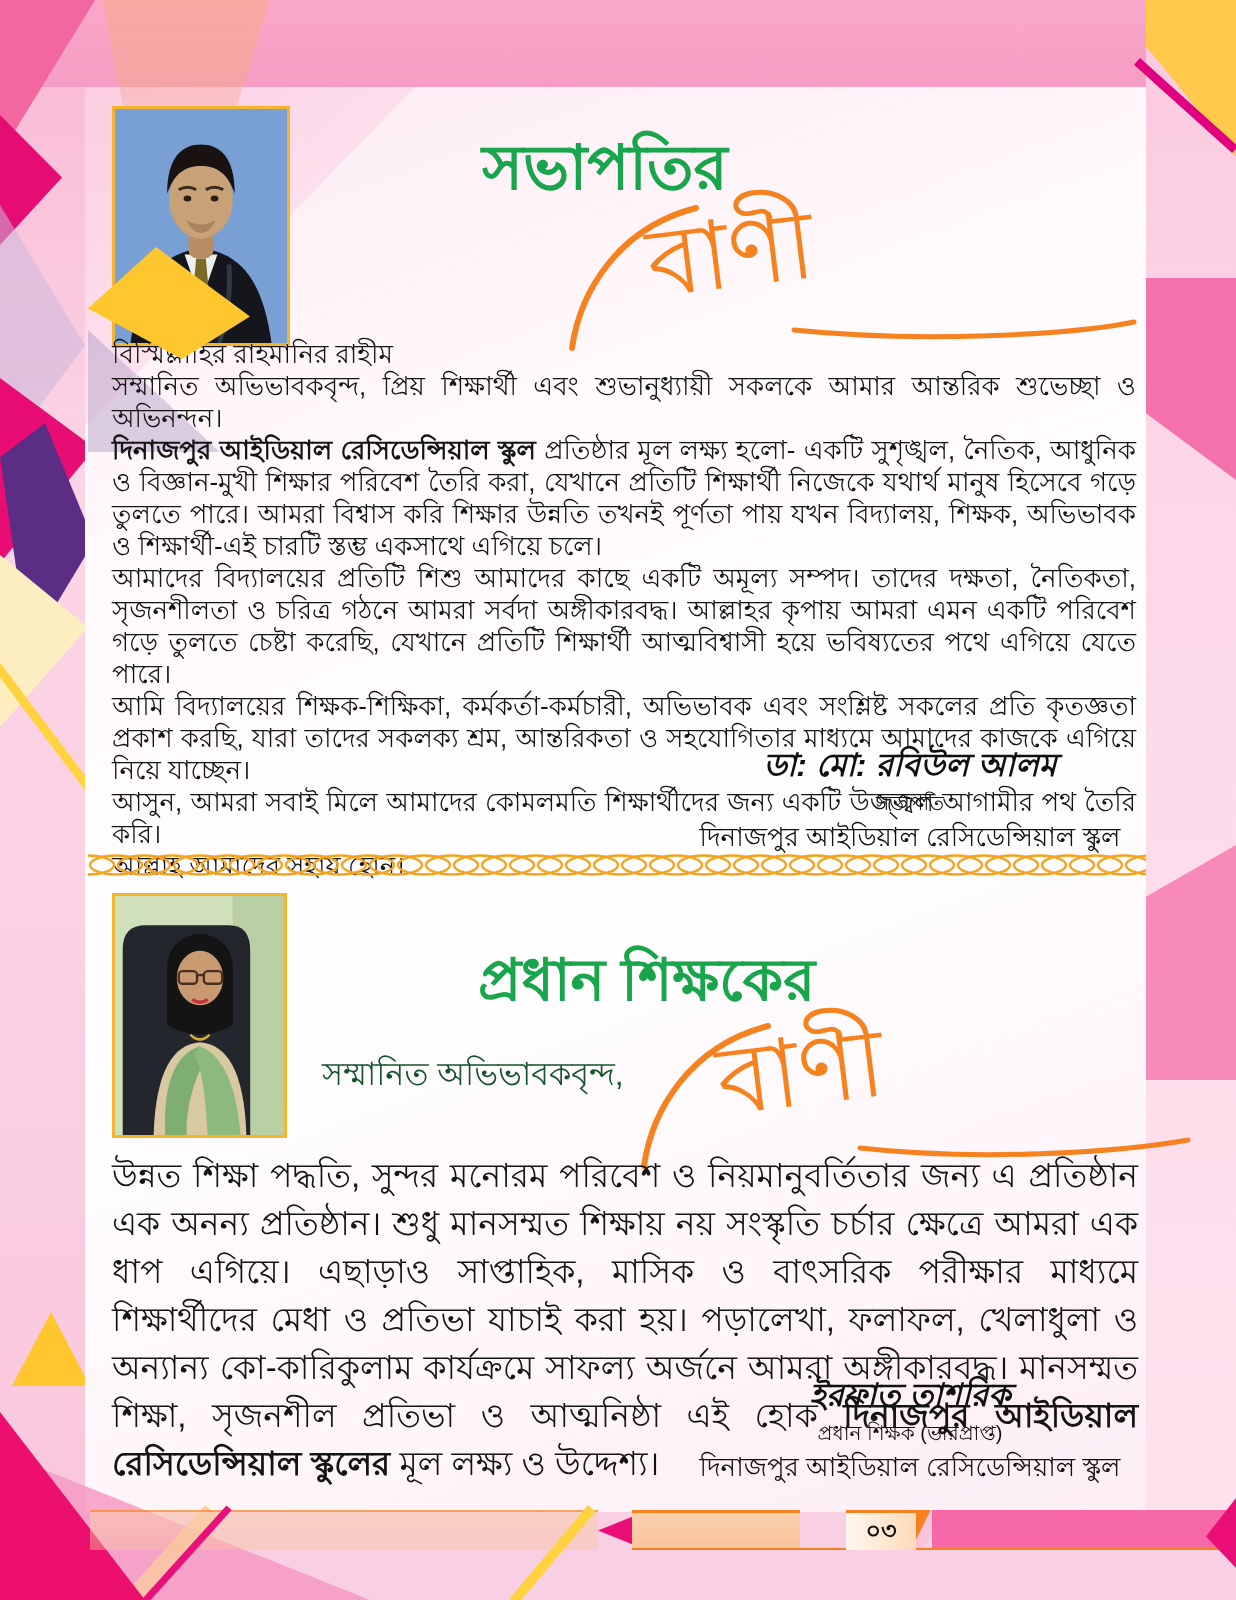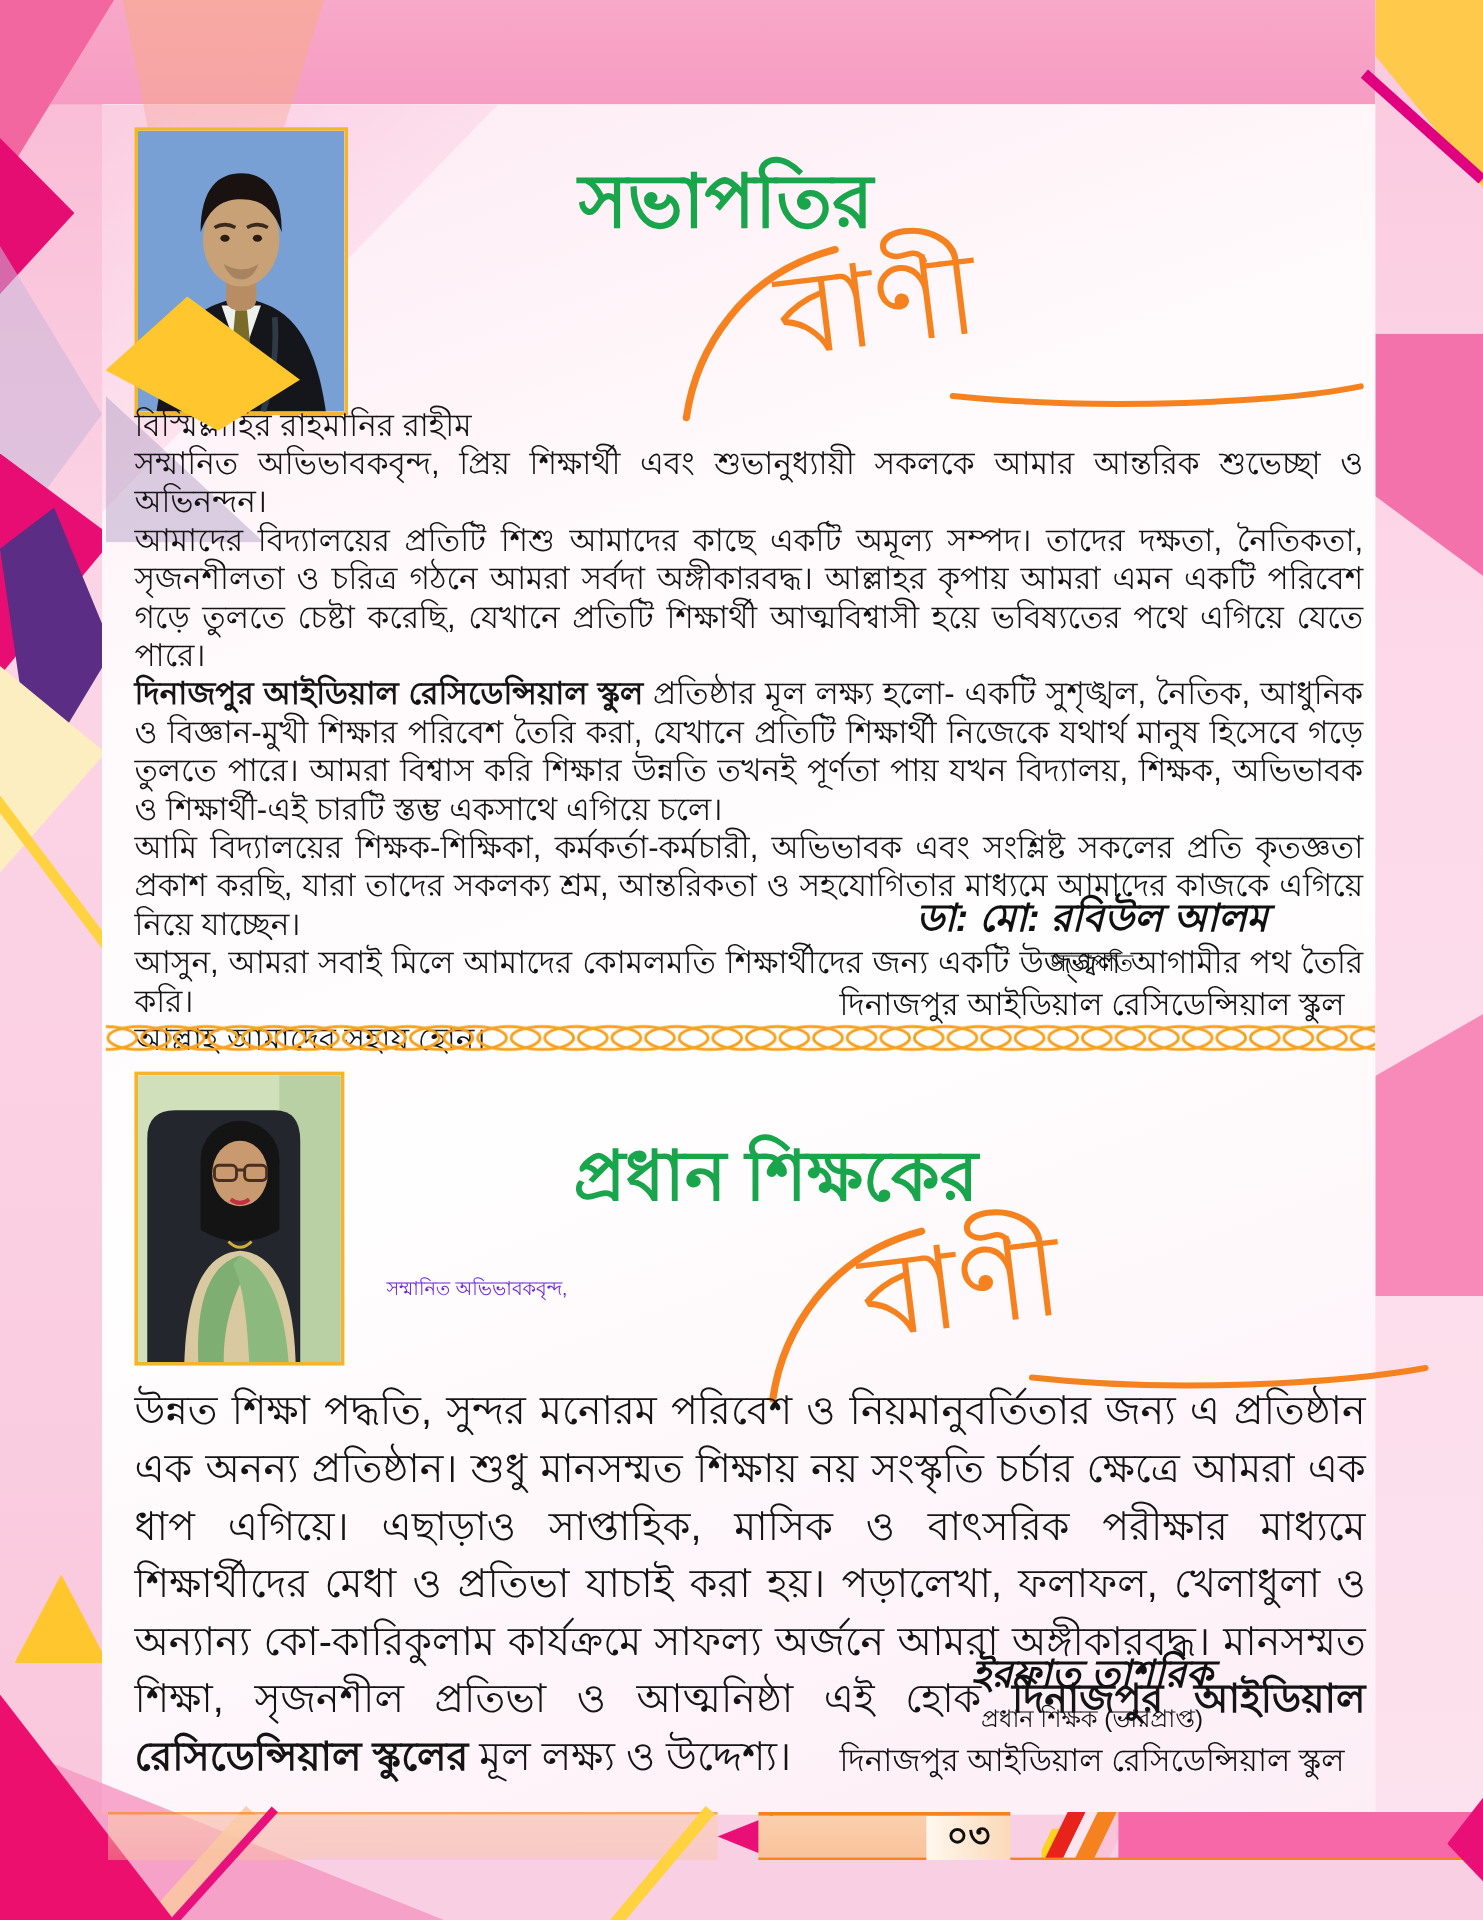--- a/index.html
+++ b/index.html
@@ -58,35 +58,35 @@
   .title-orange{position:absolute;color:#f5821f;z-index:4;white-space:nowrap;font-size:96px;transform:rotate(-7deg);font-weight:400;}
   .t1o{left:648px;top:180px;}
   .t2o{left:718px;top:998px;}
   .flourish{position:absolute;z-index:4;}
 
   
   .bodytext{position:absolute;color:#141414;z-index:4;text-align:justify;}
   .bodytext p{margin:0;}
   .body1{left:112px;top:338px;width:1024px;font-size:26px;line-height:32px;}
   .body2{left:112px;top:1152px;width:1026px;font-size:33px;line-height:48px;}
-  .greet{position:absolute;left:322px;top:1056px;font-size:16px;line-height:37px;color:#6d28d9;z-index:4;}
+  .greet{position:absolute;left:322px;top:1056px;font-size:32px;line-height:37px;color:#14532d;z-index:4;}
   .sign{position:absolute;width:500px;text-align:center;color:#101010;z-index:4;}
   .sign1{left:660px;top:744px;}
   .sign2{left:660px;top:1374px;}
   .sign-name{font-size:32px;font-weight:700;line-height:42px;font-style:italic;}
   .sign-role{font-size:20px;line-height:34px;}
   .sign-org{font-size:26px;line-height:34px;}
 
   .divider{position:absolute;left:88px;top:852px;z-index:4;}
 
   
   .band-faint{left:90px;top:1510px;width:508px;height:40px;background:linear-gradient(180deg,rgba(251,208,173,.55),rgba(248,194,155,.4));border-top:2px solid rgba(245,130,32,.65);z-index:5;box-sizing:border-box;}
   .band-magenta-tri{left:598px;top:1512px;width:46px;height:37px;background:#ea0f77;clip-path:polygon(100% 0,100% 100%,0 50%);z-index:5;}
   .band-peach{left:632px;top:1510px;width:168px;height:40px;background:linear-gradient(180deg,#fbd0ad,#f8c29b);border-top:3px solid #f5821f;z-index:5;box-sizing:border-box;}
-  .pagenum-box{left:772px;top:1510px;width:70px;height:40px;background:linear-gradient(90deg,#fff8ef,#fbd9b8);border-top:3px solid #f5821f;z-index:6;box-sizing:border-box;display:flex;align-items:center;justify-content:center;font-size:28px;font-weight:700;color:#101010;}
+  .pagenum-box{left:846px;top:1510px;width:70px;height:40px;background:linear-gradient(90deg,#fff8ef,#fbd9b8);border-top:3px solid #f5821f;z-index:6;box-sizing:border-box;display:flex;align-items:center;justify-content:center;font-size:24px;font-weight:700;color:#101010;}
   .stripes{left:868px;top:1510px;width:76px;height:40px;overflow:hidden;z-index:5;}
   .stripe{position:absolute;top:-6px;height:52px;transform:skewX(-26deg);}
   .st-y{left:-4px;width:14px;background:#ffd21e;top:14px;}
   .st-r{left:12px;width:15px;background:#e8231c;}
   .st-w1{left:27px;width:10px;background:#fde6ef;}
   .st-o{left:37px;width:16px;background:#f5821f;}
   .st-p{left:53px;width:12px;background:#f9c3da;}
   .band-pink{left:932px;top:1510px;width:304px;height:40px;background:#f768a9;border-bottom:2px solid #f5821f;z-index:5;box-sizing:border-box;}
   .bb-orangeline{left:632px;top:1548px;width:604px;height:2px;background:#f5821f;z-index:5;}
   .bb-yellowstripe{left:588px;top:1505px;width:10px;height:125px;background:#ffd23f;transform:rotate(40deg);transform-origin:top left;z-index:5;}
@@ -151,22 +151,22 @@
   <svg class="flourish" style="left:556px;top:200px;" width="150" height="155">
     <path d="M140,8 C62,28 24,92 16,148" stroke="#f5821f" stroke-width="6" fill="none" stroke-linecap="round"></path>
   </svg>
   <svg class="flourish" style="left:790px;top:316px;" width="350" height="28">
     <path d="M4,14 C130,27 280,19 344,6" stroke="#f5821f" stroke-width="5" fill="none" stroke-linecap="round"></path>
   </svg>
 
   <div class="bodytext body1">
     <p>বিস্মিল্লাহির রাহমানির রাহীম</p>
     <p>সম্মানিত অভিভাবকবৃন্দ, প্রিয় শিক্ষার্থী এবং শুভানুধ্যায়ী সকলকে আমার আন্তরিক শুভেচ্ছা ও অভিনন্দন।</p>
+    <p><strong>দিনাজপুর আইডিয়াল রেসিডেন্সিয়াল স্কুল</strong><span> প্রতিষ্ঠার মূল লক্ষ্য হলো- একটি সুশৃঙ্খল, নৈতিক, আধুনিক ও বিজ্ঞান-মুখী শিক্ষার পরিবেশ তৈরি করা, যেখানে প্রতিটি শিক্ষার্থী নিজেকে যথার্থ মানুষ হিসেবে গড়ে তুলতে পারে। আমরা বিশ্বাস করি শিক্ষার উন্নতি তখনই পূর্ণতা পায় যখন বিদ্যালয়, শিক্ষক, অভিভাবক ও শিক্ষার্থী-এই চারটি স্তম্ভ একসাথে এগিয়ে চলে।</span></p>
     <p>আমাদের বিদ্যালয়ের প্রতিটি শিশু আমাদের কাছে একটি অমূল্য সম্পদ। তাদের দক্ষতা, নৈতিকতা, সৃজনশীলতা ও চরিত্র গঠনে আমরা সর্বদা অঙ্গীকারবদ্ধ। আল্লাহর কৃপায় আমরা এমন একটি পরিবেশ গড়ে তুলতে চেষ্টা করেছি, যেখানে প্রতিটি শিক্ষার্থী আত্মবিশ্বাসী হয়ে ভবিষ্যতের পথে এগিয়ে যেতে পারে।</p>
-    <p><strong>দিনাজপুর আইডিয়াল রেসিডেন্সিয়াল স্কুল</strong><span> প্রতিষ্ঠার মূল লক্ষ্য হলো- একটি সুশৃঙ্খল, নৈতিক, আধুনিক ও বিজ্ঞান-মুখী শিক্ষার পরিবেশ তৈরি করা, যেখানে প্রতিটি শিক্ষার্থী নিজেকে যথার্থ মানুষ হিসেবে গড়ে তুলতে পারে। আমরা বিশ্বাস করি শিক্ষার উন্নতি তখনই পূর্ণতা পায় যখন বিদ্যালয়, শিক্ষক, অভিভাবক ও শিক্ষার্থী-এই চারটি স্তম্ভ একসাথে এগিয়ে চলে।</span></p>
     <p>আমি বিদ্যালয়ের শিক্ষক-শিক্ষিকা, কর্মকর্তা-কর্মচারী, অভিভাবক এবং সংশ্লিষ্ট সকলের প্রতি কৃতজ্ঞতা প্রকাশ করছি, যারা তাদের সকলক্য শ্রম, আন্তরিকতা ও সহযোগিতার মাধ্যমে আমাদের কাজকে এগিয়ে নিয়ে যাচ্ছেন।</p>
     <p>আসুন, আমরা সবাই মিলে আমাদের কোমলমতি শিক্ষার্থীদের জন্য একটি উজ্জ্বল আগামীর পথ তৈরি করি।</p>
     <p>আল্লাহ আমাদের সহায় হোন।</p>
   </div>
 
   <div class="sign sign1">
     <div class="sign-name">ডা: মো: রবিউল আলম</div>
     <div class="sign-role">সভাপতি</div>
     <div class="sign-org">দিনাজপুর আইডিয়াল রেসিডেন্সিয়াল স্কুল</div>
   </div>

